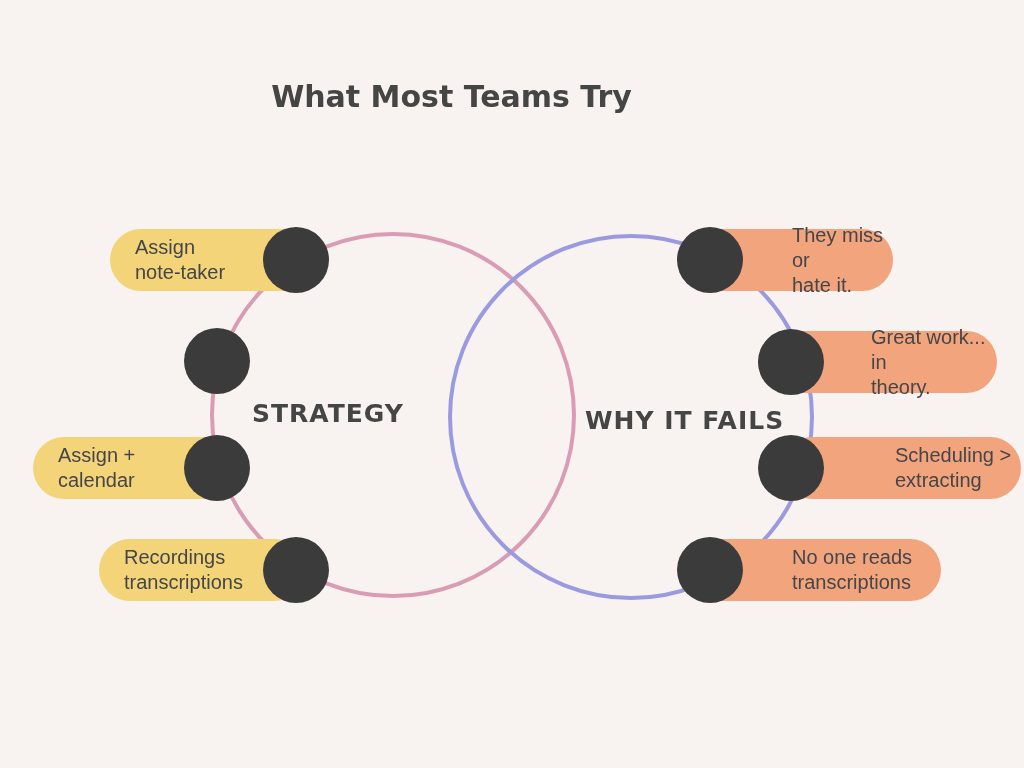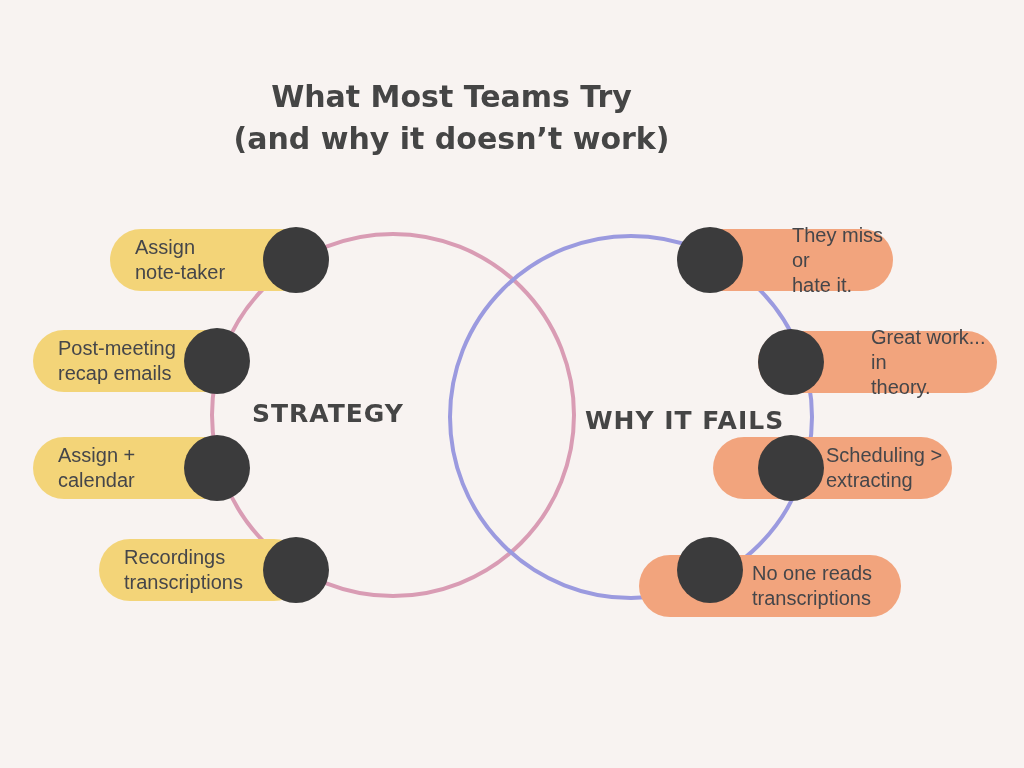--- a/index.html
+++ b/index.html
@@ -82,51 +82,46 @@
   .d2 { left: 184px; top: 328px; }
   .p3 { left: 33px;  top: 437px; width: 216px; }
   .d3 { left: 184px; top: 435px; }
   .p4 { left: 99px; top: 539px; width: 206px; }
   .d4 { left: 263px; top: 537px; }
   
   .p5 { left: 679px; top: 229px; width: 214px; }
   .d5 { left: 677px; top: 227px; }
   .p6 { left: 758px; top: 331px; width: 239px; }
   .d6 { left: 758px; top: 329px; }
-  .p7 { left: 713px; top: 437px; width: 239px; }
+  .p7 { left: 782px; top: 437px; width: 239px; }
   .d7 { left: 758px; top: 435px; }
-  .p8 { left: 639px; top: 539px; width: 262px; margin-top: 16px; }
+  .p8 { left: 679px; top: 539px; width: 262px; }
   .d8 { left: 677px; top: 537px; }
 </style>
 </head>
 <body>
 
 <div class="canvas">
 
   <div class="title">
     <div>What Most Teams Try</div>
-    <div>(and why it doesn’t work)</div>
   </div>
 
   <div class="venn-circle strategy"></div>
   <div class="venn-circle fails"></div>
 
   <div class="venn-label fails">WHY IT FAILS</div>
   <div class="venn-label strategy">STRATEGY</div>
 
   <div class="pill yellow p1">
     <span>Assign
 note-taker</span>
   </div>
   <div class="dot d1"></div>
 
-  <div class="pill yellow p2">
-    <span>Post-meeting
-recap emails</span>
-  </div>
   <div class="dot d2"></div>
 
   <div class="pill yellow p3">
     <span>Assign +
 calendar</span>
   </div>
   <div class="dot d3"></div>
 
   <div class="pill yellow p4">
     <span>Recordings

